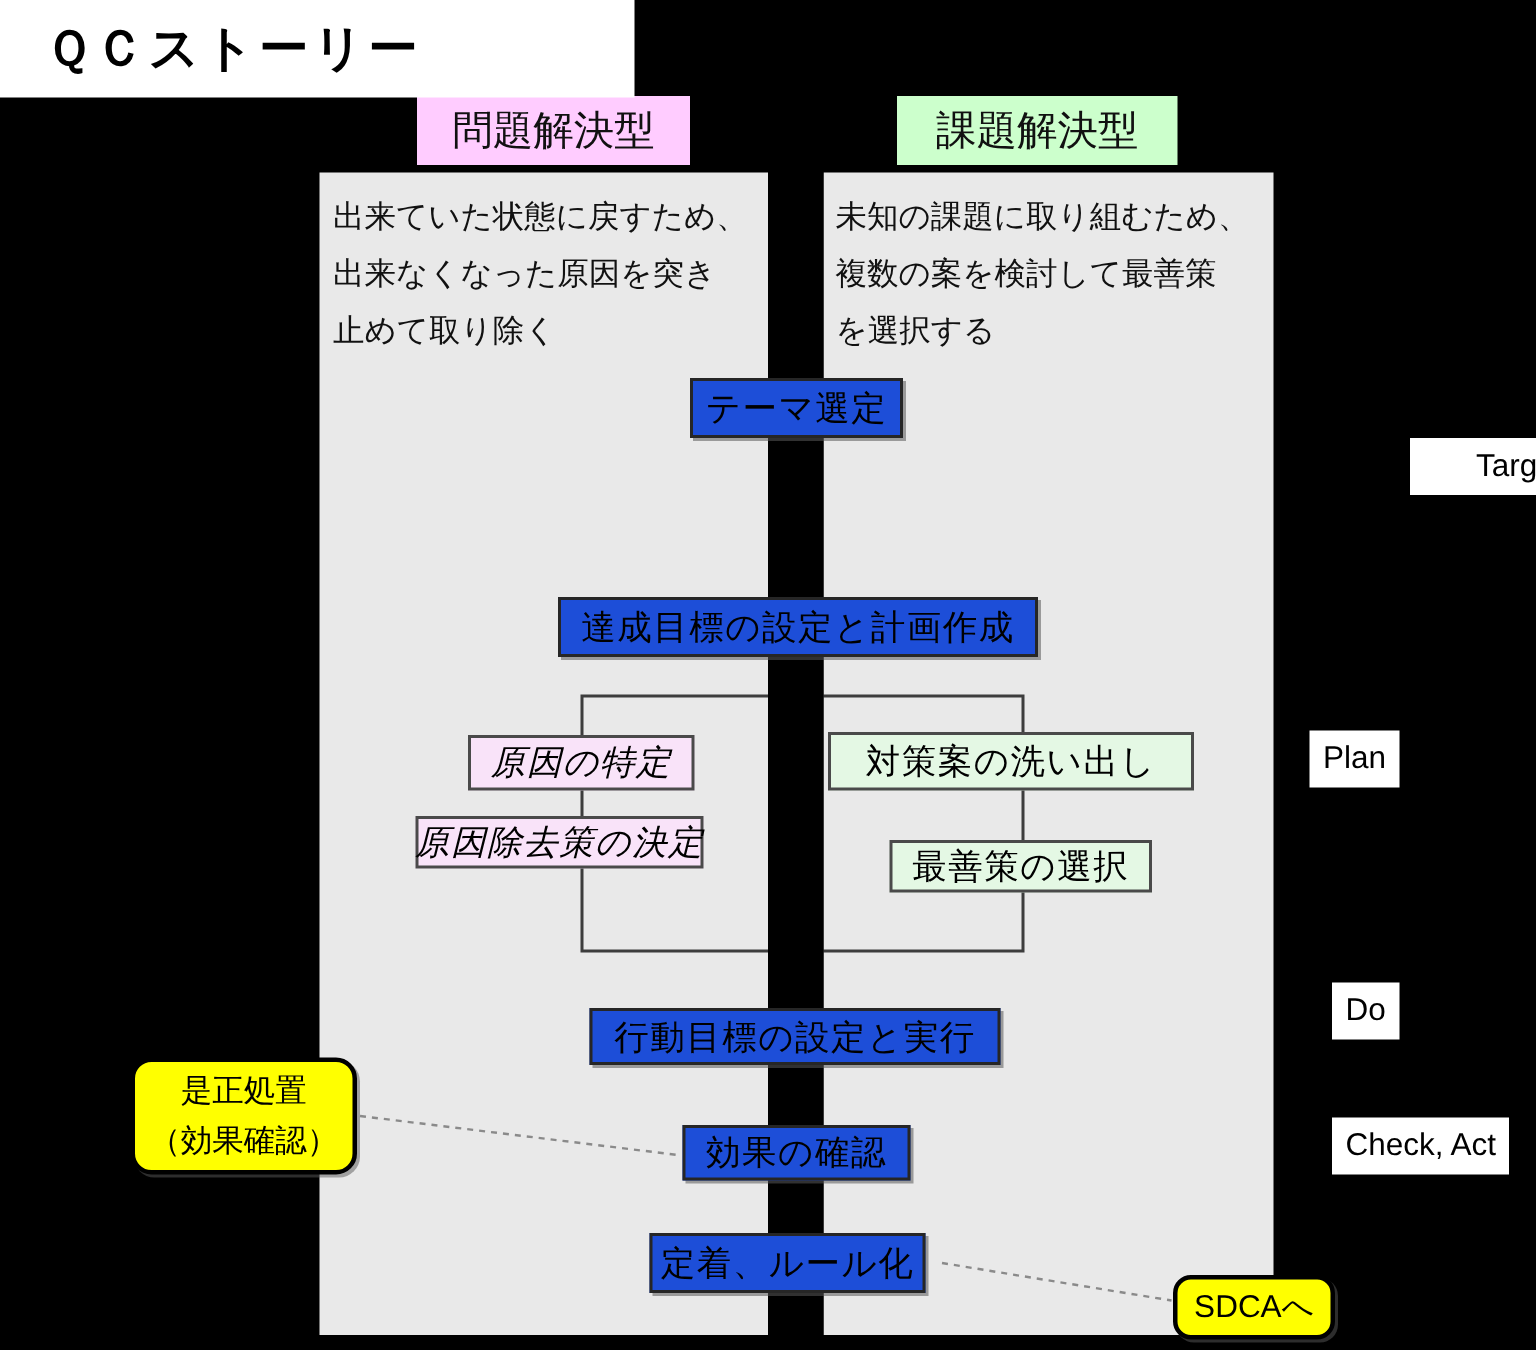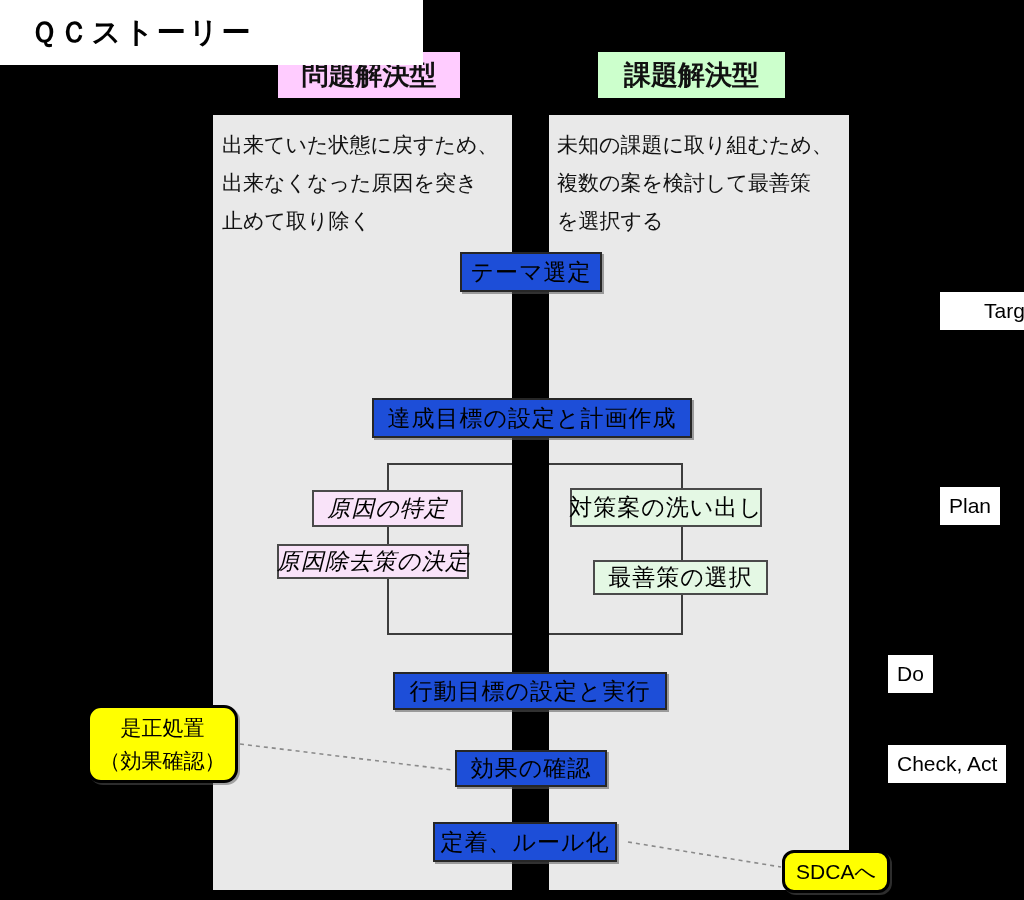--- a/index.html
+++ b/index.html
@@ -15,21 +15,21 @@
   .title-box {
     position: absolute;
     left: 0; top: 0;
     width: 423px; height: 65px;
     background: #fff;
     display: flex; align-items: center;
     padding-left: 30px;
     z-index: 6;
   }
   .title-box .title {
-    font-size: 29px;
+    font-size: 33px;
     font-weight: bold;
     letter-spacing: 3px;
     color: #000;
   }
   .column {
     position: absolute;
     top: 115px;
     height: 775px;
     background: #e9e9e9;
     z-index: 1;
@@ -38,23 +38,23 @@
   .column.right { left: 549px; width: 300px; }
   .center-band {
     position: absolute;
     left: 512px; top: 0;
     width: 37px; height: 900px;
     background: #000;
     z-index: 3;
   }
   .col-header {
     position: absolute;
-    top: 52px; height: 46px;
+    top: 64px; height: 46px;
     display: flex; align-items: center; justify-content: center;
-    font-size: 27px; font-weight: 700; color: #111;
+    font-size: 27px; font-weight: 400; color: #111;
     z-index: 5;
   }
   .col-header.pink  { left: 278px; width: 182px; background: #ffccff; }
   .col-header.green { left: 598px; width: 187px; background: #ccffcc; }
   .col-desc {
     position: absolute;
     width: 288px;
     font-size: 21px; line-height: 38px; color: #111;
     white-space: pre-line;
     z-index: 2;
@@ -153,25 +153,25 @@
 
   <div class="flow-box" style="left:460px; top:252px; width:142px; height:40px;">テーマ選定</div>
   <div class="flow-box" style="left:372px; top:398px; width:320px; height:40px;">達成目標の設定と計画作成</div>
   <div class="flow-box" style="left:393px; top:672px; width:274px; height:38px;">行動目標の設定と実行</div>
   <div class="flow-box" style="left:455px; top:750px; width:152px; height:37px;">効果の確認</div>
   <div class="flow-box" style="left:433px; top:822px; width:184px; height:40px;">定着、ルール化</div>
 
   <div class="branch-box pink" style="left:312px; top:490px; width:151px; height:37px;">原因の特定</div>
   <div class="branch-box pink" style="left:277px; top:544px; width:192px; height:35px;">原因除去策の決定</div>
 
-  <div class="branch-box green" style="left:570px; top:488px; width:192px; height:39px;">対策案の洗い出し</div>
+  <div class="branch-box green" style="left:552px; top:488px; width:244px; height:39px;">対策案の洗い出し</div>
   <div class="branch-box green" style="left:593px; top:560px; width:175px; height:35px;">最善策の選択</div>
 
   <div class="phase-label" style="left:940px; top:292px;padding-left:44px;">Target</div>
-  <div class="phase-label" style="left:940px; top:487px;">Plan</div>
+  <div class="phase-label" style="left:873px; top:487px;">Plan</div>
   <div class="phase-label" style="left:888px; top:655px;">Do</div>
   <div class="phase-label" style="left:888px; top:745px;">Check, Act</div>
 
   <div class="callout" style="left:87px; top:705px; width:151px; height:78px;">是正処置
 （効果確認）</div>
   <div class="callout" style="left:782px; top:850px; width:108px; height:43px; border-radius:12px;">SDCAへ</div>
 
 </div>
 
 </body></html>

